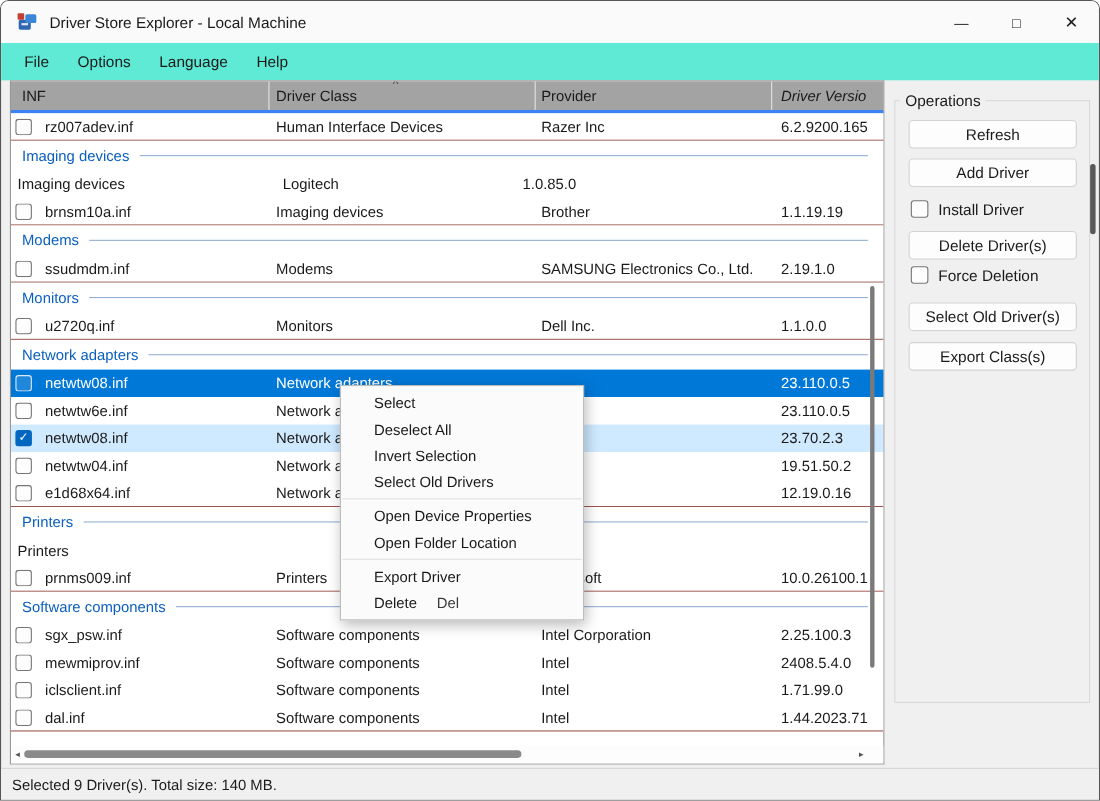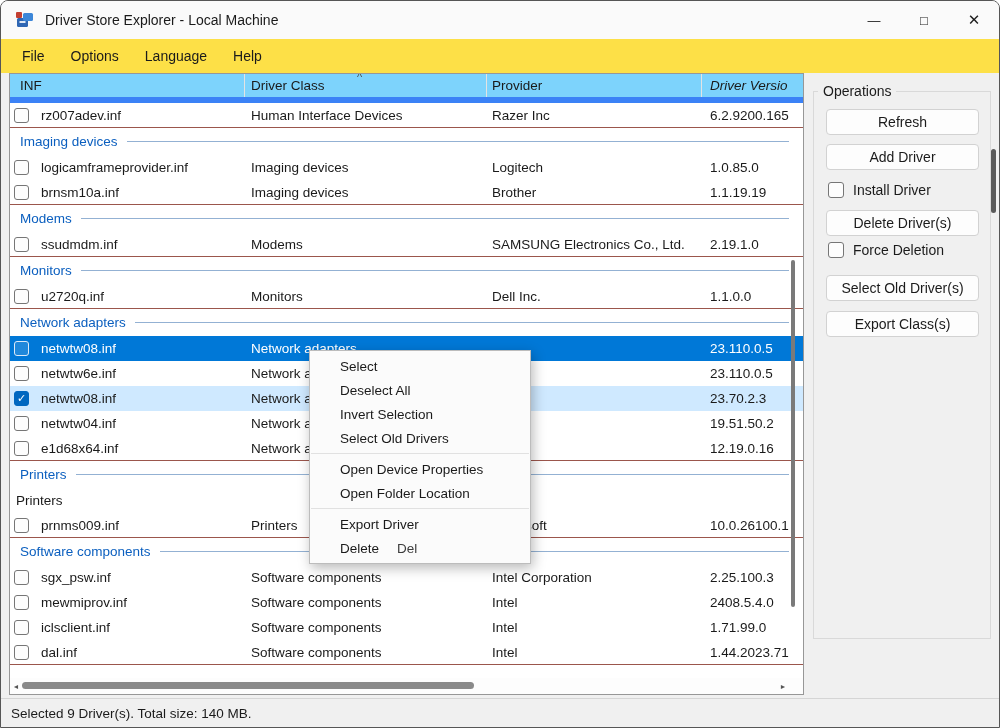--- a/index.html
+++ b/index.html
@@ -25,32 +25,32 @@
   .app-icon { width: 20px; height: 20px; margin-left: 14px; flex-shrink: 0; }
   .title-text { margin-left: 10px; font-size: 14px; color: #1a1a1a; white-space: nowrap; }
   .win-controls { position: absolute; right: 0; top: 0; height: 100%; display: flex; }
   .win-btn {
     width: 50px; height: 38px; display: flex; align-items: center; justify-content: center;
     font-size: 13px; color: #1a1a1a; cursor: default;
   }
   .win-btn.close-btn { font-size: 15px; }
   
   .menubar {
-    height: 34px; background: #fde047;
+    height: 34px; background: #5eead4;
     display: flex; align-items: center; padding-left: 10px; gap: 4px;
   }
   .menubar-item { padding: 5px 11px; font-size: 14px; color: #1b1b1b; border-radius: 4px; }
   
   .table-panel {
     position: absolute; left: 8px; top: 72px; width: 795px; height: 622px;
     background: #ffffff; border: 1px solid #979797;
   }
   .thead {
-    display: flex; height: 29px; border-bottom: 6px solid #3b82f6;
-    align-items: center; background: #7dd3fc;
+    display: flex; height: 29px; border-bottom: 3px solid #3b82f6;
+    align-items: center; background: #a3a3a3;
   }
   .th {
     position: relative; height: 100%; display: flex; align-items: center;
     font-size: 13.5px; color: #1a1a1a; border-right: 1px solid #e3e3e3;
     white-space: nowrap; overflow: hidden; flex-shrink: 0;
   }
   .th.c-inf   { width: 235px; padding-left: 10px; }
   .th.c-class { width: 242px; padding-left: 6px; }
   .th.c-prov  { width: 215px; padding-left: 5px; }
   .th.c-ver   { flex: 1; padding-left: 8px; border-right: none; font-style: italic; }
@@ -199,24 +199,20 @@
           </span>
           <span class="cell c-class">Human Interface Devices</span>
           <span class="cell c-prov">Razer Inc</span>
           <span class="cell c-ver">6.2.9200.165</span>
         </div>
         <div class="trow group-row">
           <span class="group-label">Imaging devices</span>
           <span class="group-line"></span>
         </div>
         <div class="trow data-row">
-          <span class="cell c-inf">
-            <span class="checkbox"></span>
-            <span class="inf-text">logicamframeprovider.inf</span>
-          </span>
           <span class="cell c-class">Imaging devices</span>
           <span class="cell c-prov">Logitech</span>
           <span class="cell c-ver">1.0.85.0</span>
         </div>
         <div class="trow data-row sect-end">
           <span class="cell c-inf">
             <span class="checkbox"></span>
             <span class="inf-text">brnsm10a.inf</span>
           </span>
           <span class="cell c-class">Imaging devices</span>

